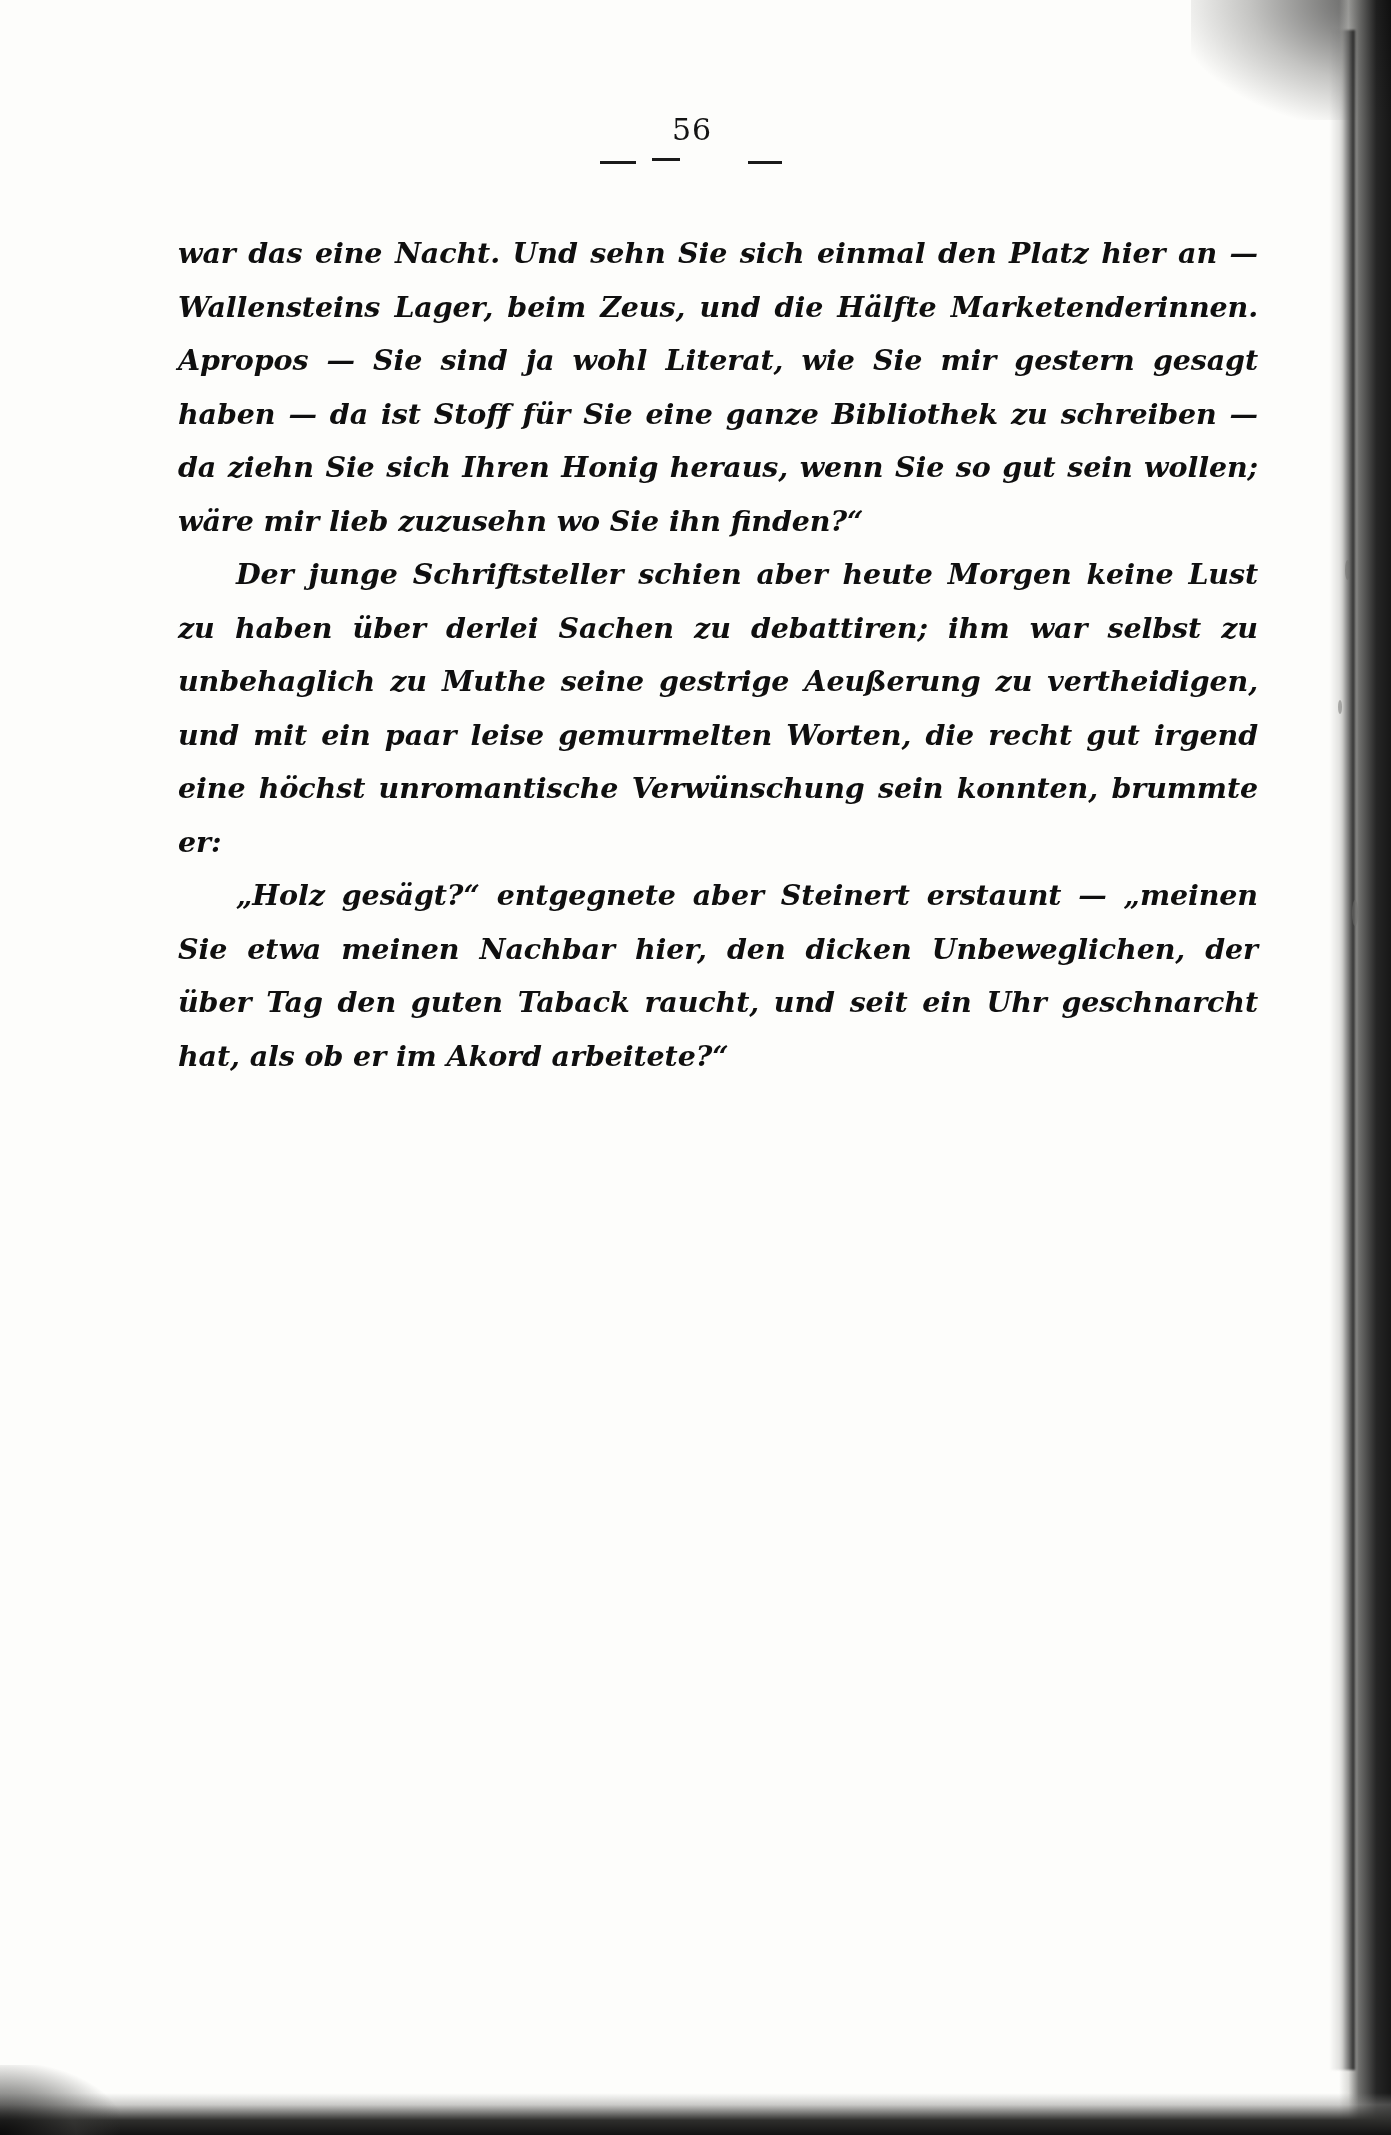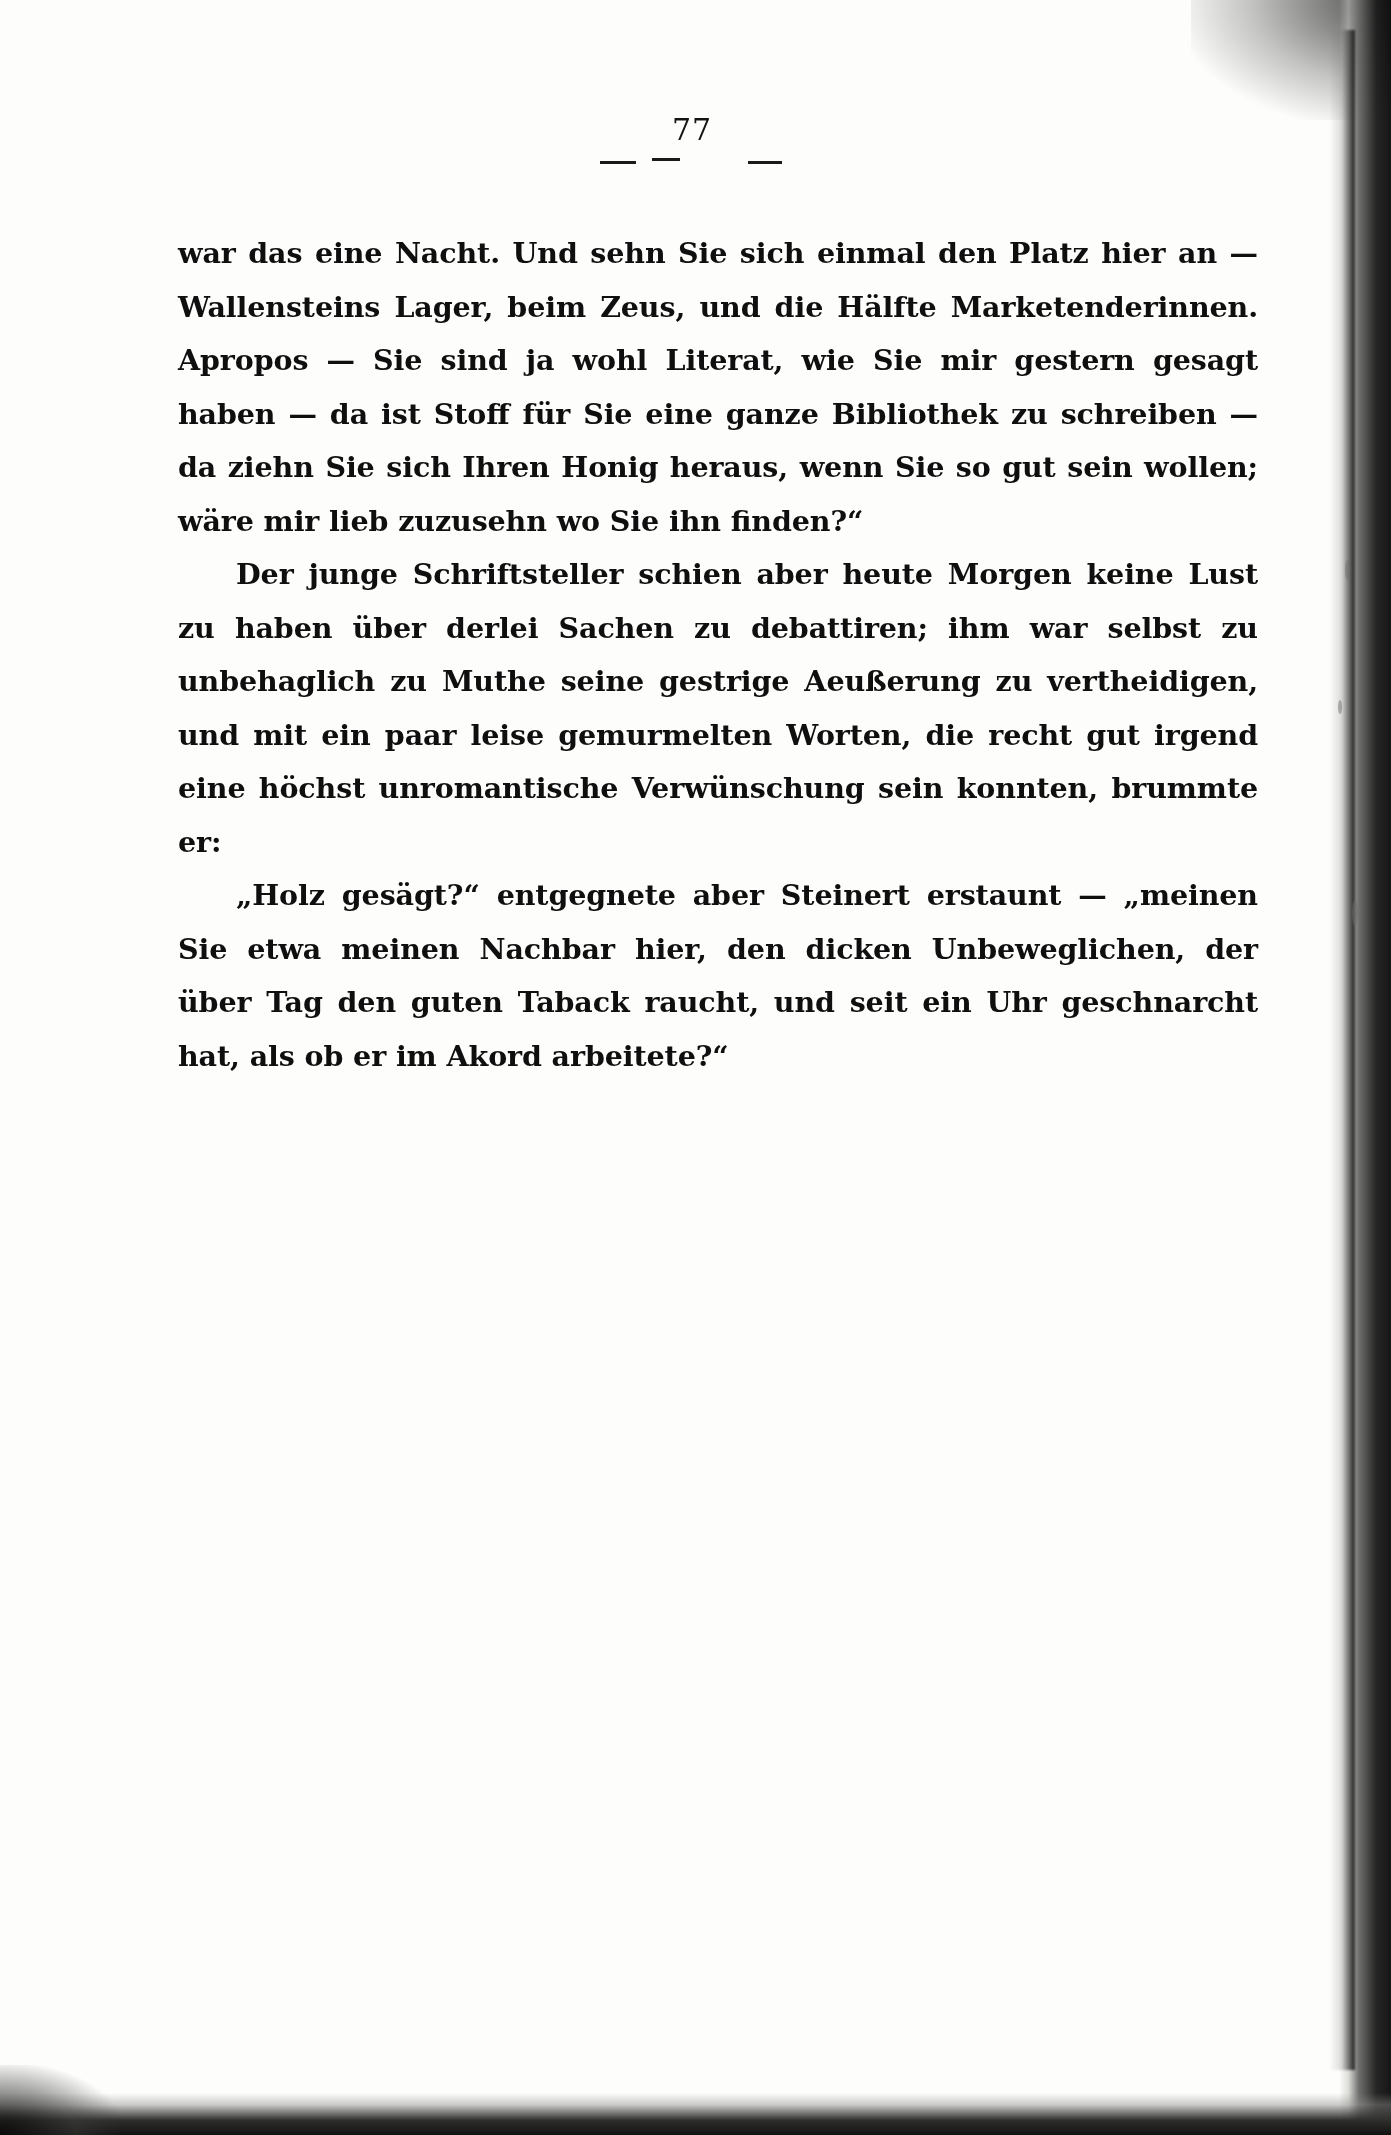--- a/index.html
+++ b/index.html
@@ -124,20 +124,21 @@
     text-align: justify;
   }
   .body-text p.indent {
     text-indent: 58px;
   }
   
   .frak {
     font-family: "DejaVu Serif", serif;
     font-weight: 600;
     letter-spacing: -0.1px;
+    font-style: italic;
   }
   .last-line {
     text-align: left;
   }
 </style>
 </head>
 <body>
 
 <div id="page">
 
@@ -146,21 +147,21 @@
   <div class="scan-edge-right2"></div>
   <div class="scan-edge-bottom"></div>
   <div class="scan-edge-bottomleft"></div>
 
   <div class="speck" style="left:1345px; top:560px; width:5px; height:20px;"></div>
   <div class="speck" style="left:1338px; top:700px; width:4px; height:14px;"></div>
   <div class="speck" style="left:1352px; top:900px; width:6px; height:26px;"></div>
 
   <div id="content">
 
-    <div class="folio">77</div>
+    <div class="folio">56</div>
     <div class="folio-rule">
       <span class="r1"></span>
       <span class="r2"></span>
       <span class="r3"></span>
     </div>
 
     <div class="body-text">
       <p class="frak">war das eine Nacht. Und sehn Sie sich einmal den Platz hier an — Wallensteins Lager, beim Zeus, und die Hälfte Marketenderinnen. Apropos — Sie sind ja wohl Literat, wie Sie mir gestern gesagt haben — da ist Stoff für Sie eine ganze Bibliothek zu schreiben — da ziehn Sie sich Ihren Honig heraus, wenn Sie so gut sein wollen; wäre mir lieb zuzusehn wo Sie ihn finden?“</p>
       <p class="frak indent">Der junge Schriftsteller schien aber heute Morgen keine Lust zu haben über derlei Sachen zu debattiren; ihm war selbst zu unbehaglich zu Muthe seine gestrige Aeußerung zu vertheidigen, und mit ein paar leise gemurmelten Worten, die recht gut irgend eine höchst unromantische Verwünschung sein konnten, brummte er:</p>
       <p class="frak indent">„Holz gesägt?“ entgegnete aber Steinert erstaunt — „meinen Sie etwa meinen Nachbar hier, den dicken Unbeweglichen, der über Tag den guten Taback raucht, und seit ein Uhr geschnarcht hat, als ob er im Akord arbeitete?“</p>

